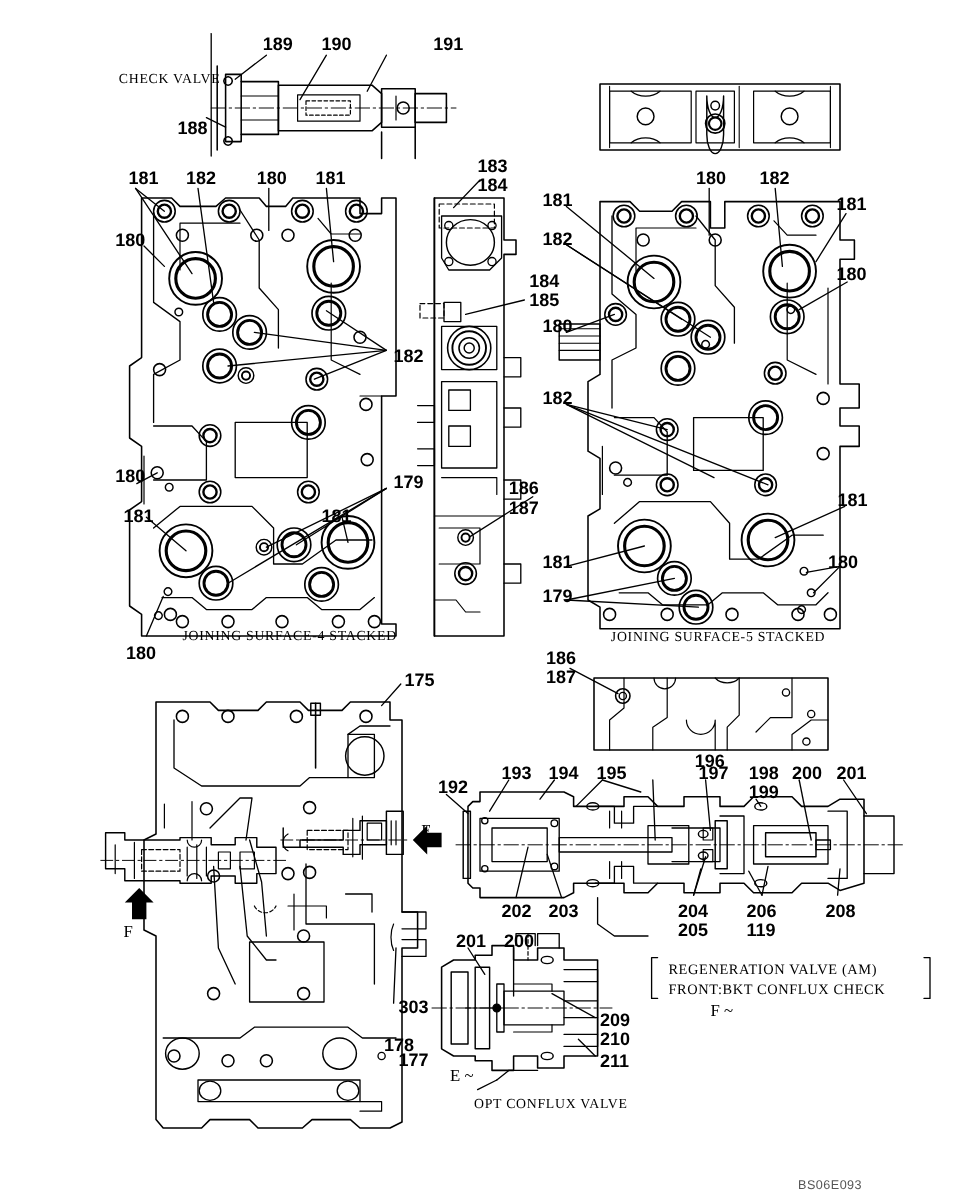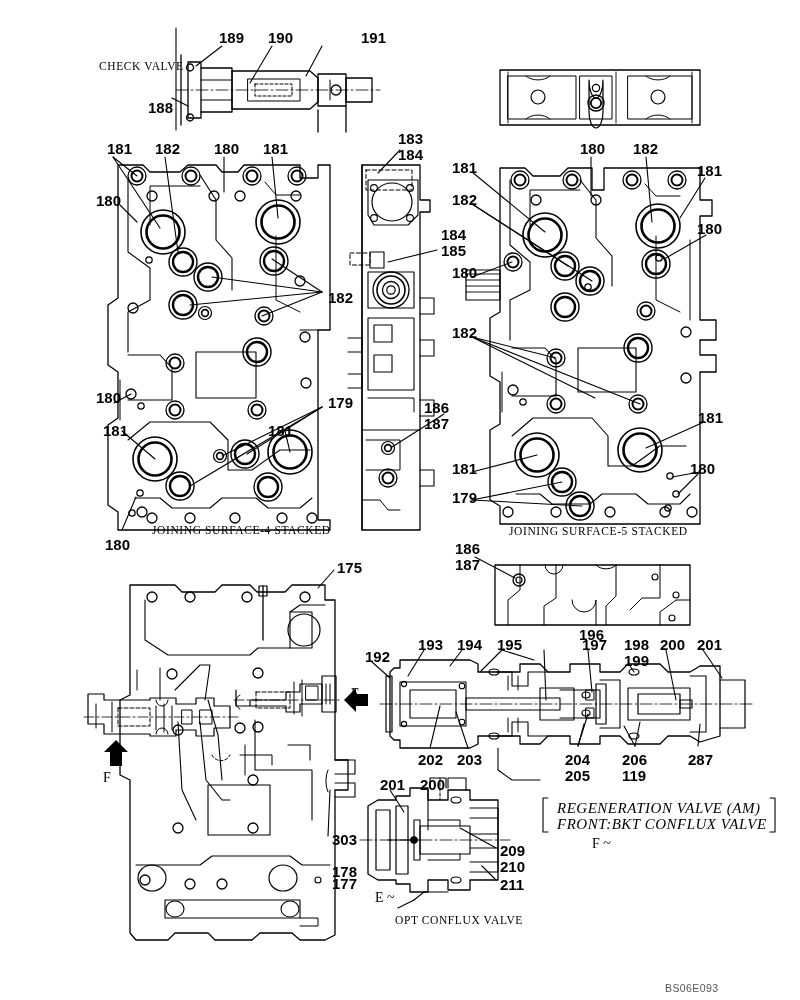--- a/index.html
+++ b/index.html
@@ -7,22 +7,22 @@
        font-family:"Liberation Serif", serif; color:#000;}
   #sheet{position:absolute;left:0;top:0;width:800px;height:1000px;}
   svg{position:absolute;left:0;top:0;width:800px;height:1000px;overflow:visible;}
   .cal{position:absolute;font-family:"Liberation Sans", sans-serif;font-weight:bold;
        font-size:15px;letter-spacing:0px;line-height:15px;white-space:nowrap;}
   .cap{position:absolute;font-family:"Liberation Serif", serif;font-size:11.5px;
        letter-spacing:.6px;white-space:nowrap;}
   .arrlbl{position:absolute;font-family:"Liberation Serif", serif;font-size:14px;white-space:nowrap;}
   .dwg{position:absolute;font-family:"Liberation Sans", sans-serif;font-size:10.5px;
        color:#555;letter-spacing:.4px;white-space:nowrap;}
-  .note{position:absolute;font-family:"Liberation Serif", serif;font-size:15px;
-        letter-spacing:.5px;white-space:nowrap;line-height:15px;font-style:italic;}
+  .note{position:absolute;font-family:"Liberation Serif", serif;font-size:12px;
+        letter-spacing:.5px;white-space:nowrap;line-height:15px;}
 </style>
 </head>
 <body>
 
 <div id="sheet">
 
   <svg viewBox="0 0 800 1000">
     <defs>
       <g id="boss-lg">
         <circle r="22" fill="none" stroke="#000" stroke-width="1.6"></circle>
@@ -513,21 +513,21 @@
       </g>
     </g>
   </svg>
 
   <div class="cap" style="left:99px;top:60px;">CHECK  VALVE</div>
   <div class="cap" style="left:152px;top:524px;">JOINING  SURFACE-4  STACKED</div>
   <div class="cap" style="left:509px;top:525px;">JOINING  SURFACE-5  STACKED</div>
   <div class="cap" style="left:395px;top:914px;">OPT  CONFLUX  VALVE</div>
 
   <div class="note" style="left:557px;top:801px;">REGENERATION   VALVE (AM)</div>
-  <div class="note" style="left:557px;top:817px;">FRONT:BKT CONFLUX VALVE</div>
+  <div class="note" style="left:557px;top:817px;">FRONT:BKT CONFLUX CHECK</div>
   <div class="arrlbl" style="left:592px;top:836px;">F ~</div>
 
   <div class="arrlbl" style="left:351px;top:686px;">E</div>
   <div class="arrlbl" style="left:103px;top:770px;">F</div>
   <div class="arrlbl" style="left:375px;top:890px;">E ~</div>
 
   <div class="dwg" style="left:665px;top:982px;">BS06E093</div>
 
   <div id="callout-layer">
       <div class="cal" style="left: 219px; top: 30px;">189</div>
@@ -561,37 +561,37 @@
       <div class="cal" style="left: 452px; top: 325px;">182</div>
       <div class="cal" style="left: 698px; top: 410px;">181</div>
       <div class="cal" style="left: 452px; top: 461px;">181</div>
       <div class="cal" style="left: 690px; top: 461px;">180</div>
       <div class="cal" style="left: 452px; top: 490px;">179</div>
       <div class="cal" style="left: 455px; top: 541px;">186</div>
       <div class="cal" style="left: 455px; top: 557px;">187</div>
       <div class="cal" style="left: 337px; top: 560px;">175</div>
       <div class="cal" style="left: 332px; top: 832px;">303</div>
       <div class="cal" style="left: 332px; top: 848px; margin-top: 28px;">177</div>
-      <div class="cal" style="left: 332px; top: 864px;">178</div>
+      <div class="cal" style="left: 320px; top: 864px;">178</div>
       <div class="cal" style="left: 365px; top: 649px;">192</div>
       <div class="cal" style="left: 418px; top: 637px;">193</div>
       <div class="cal" style="left: 457px; top: 637px;">194</div>
       <div class="cal" style="left: 497px; top: 637px;">195</div>
       <div class="cal" style="left: 538px; top: 627px; margin-left: 41px;">196</div>
       <div class="cal" style="left: 582px; top: 637px;">197</div>
       <div class="cal" style="left: 624px; top: 637px;">198</div>
       <div class="cal" style="left: 624px; top: 653px; text-align: center;">199</div>
       <div class="cal" style="left: 660px; top: 637px;">200</div>
       <div class="cal" style="left: 697px; top: 637px;">201</div>
       <div class="cal" style="left: 418px; top: 752px;">202</div>
       <div class="cal" style="left: 457px; top: 752px;">203</div>
       <div class="cal" style="left: 565px; top: 752px;">204</div>
       <div class="cal" style="left: 565px; top: 768px;">205</div>
       <div class="cal" style="left: 622px; top: 752px;">206</div>
       <div class="cal" style="left: 622px; top: 768px;">119</div>
-      <div class="cal" style="left: 688px; top: 752px;">287</div>
+      <div class="cal" style="left: 688px; top: 752px;">208</div>
       <div class="cal" style="left: 380px; top: 777px;">201</div>
       <div class="cal" style="left: 420px; top: 777px;">200</div>
       <div class="cal" style="left: 500px; top: 843px;">209</div>
       <div class="cal" style="left: 500px; top: 859px;">210</div>
       <div class="cal" style="left: 500px; top: 877px;">211</div>
     </div>
 </div>
 
 </body></html>

